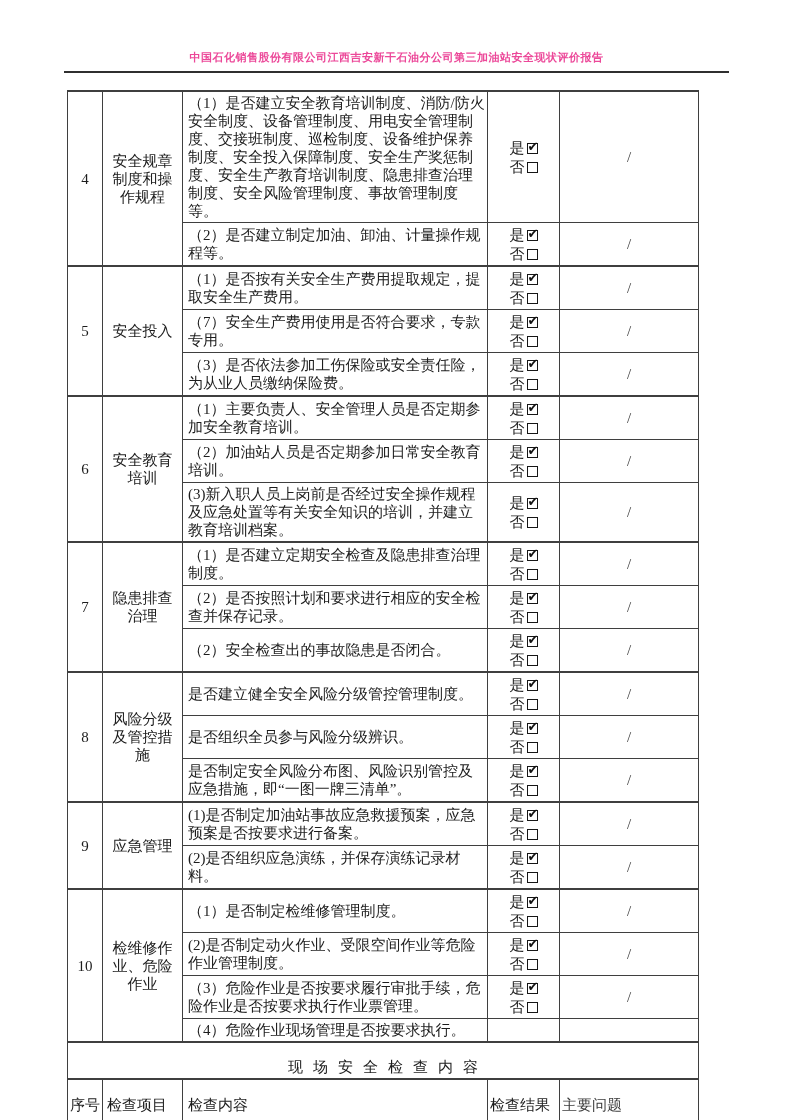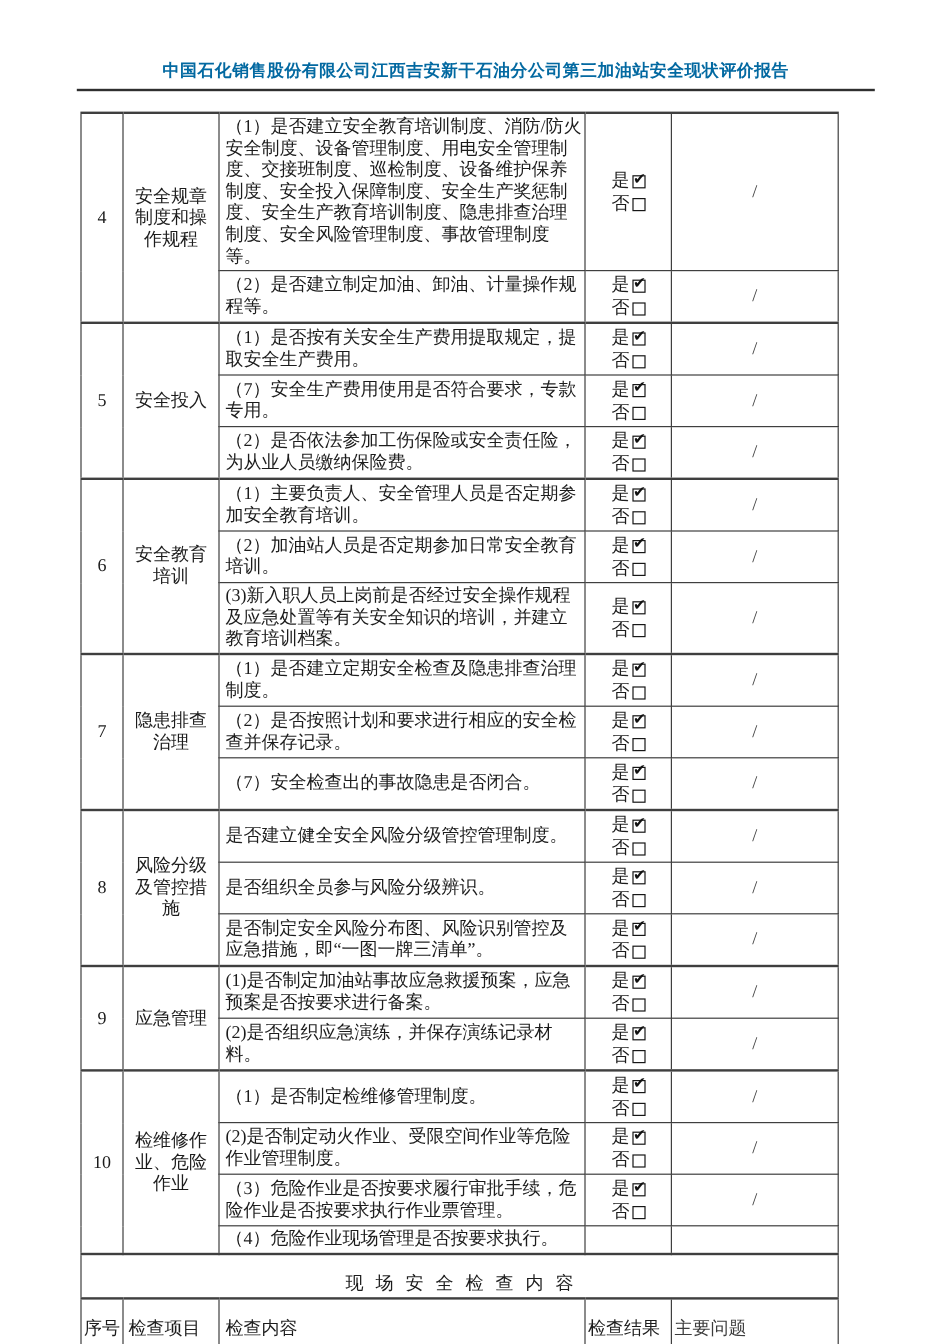--- a/index.html
+++ b/index.html
@@ -5,22 +5,22 @@
   * { margin:0; padding:0; box-sizing:border-box; }
   html,body { background:#ffffff; }
   body {
     width:793px; height:1120px;
     font-family:"Liberation Serif","DejaVu Serif",serif;
     color:#1f1f1f; overflow:hidden;
   }
   .page { width:793px; height:1120px; padding-top:50px; position:relative; }
 
   .doc-title {
-    text-align:center; font-size:14px; font-weight:600;
-    letter-spacing:0.5px; color:#0369a1;
+    text-align:center; font-size:11px; font-weight:600;
+    letter-spacing:0.5px; color:#ec4899;
   }
   .header-rule {
     width:665px; margin:6px 0 0 64px;
     border-top:2px solid #2f2f2f; height:0;
   }
 
   table.check-table {
     border-collapse:collapse; table-layout:fixed;
     margin:17px 0 0 67px; width:631px;
     font-size:15px; line-height:18px; color:#1c1c1c;
@@ -115,21 +115,21 @@
           <td class="c-result"><div class="cbwrap"><div class="cbline">
                 <span class="cblabel">是</span>
                 <span class="cb checked"></span>
               </div><div class="cbline">
                 <span class="cblabel">否</span>
                 <span class="cb"></span>
               </div></div></td>
           <td class="c-problem">/</td>
         </tr>
         <tr>
-          <td class="c-content">（2）是否依法参加工伤保险或安全责任险，为从业人员缴纳保险费。</td>
+          <td class="c-content">（3）是否依法参加工伤保险或安全责任险，为从业人员缴纳保险费。</td>
           <td class="c-result"><div class="cbwrap"><div class="cbline">
                 <span class="cblabel">是</span>
                 <span class="cb checked"></span>
               </div><div class="cbline">
                 <span class="cblabel">否</span>
                 <span class="cb"></span>
               </div></div></td>
           <td class="c-problem">/</td>
         </tr>
         <tr class="main-start">
@@ -185,21 +185,21 @@
           <td class="c-result"><div class="cbwrap"><div class="cbline">
                 <span class="cblabel">是</span>
                 <span class="cb checked"></span>
               </div><div class="cbline">
                 <span class="cblabel">否</span>
                 <span class="cb"></span>
               </div></div></td>
           <td class="c-problem">/</td>
         </tr>
         <tr>
-          <td class="c-content">（7）安全检查出的事故隐患是否闭合。</td>
+          <td class="c-content">（2）安全检查出的事故隐患是否闭合。</td>
           <td class="c-result"><div class="cbwrap"><div class="cbline">
                 <span class="cblabel">是</span>
                 <span class="cb checked"></span>
               </div><div class="cbline">
                 <span class="cblabel">否</span>
                 <span class="cb"></span>
               </div></div></td>
           <td class="c-problem">/</td>
         </tr>
         <tr class="main-start">

